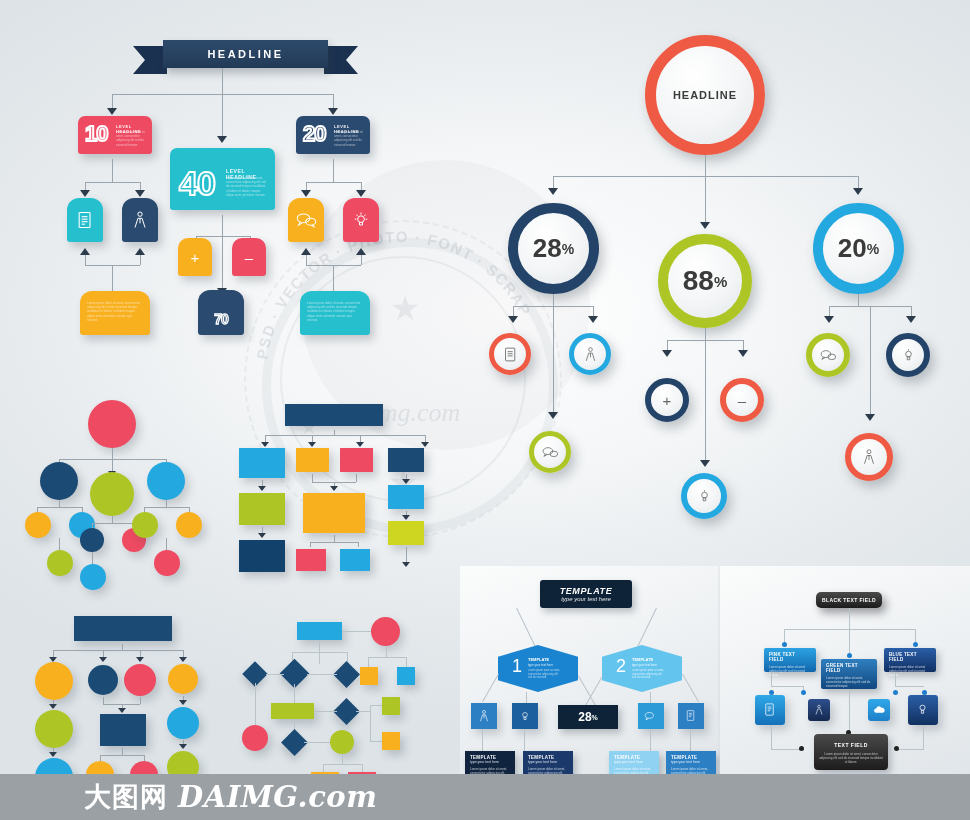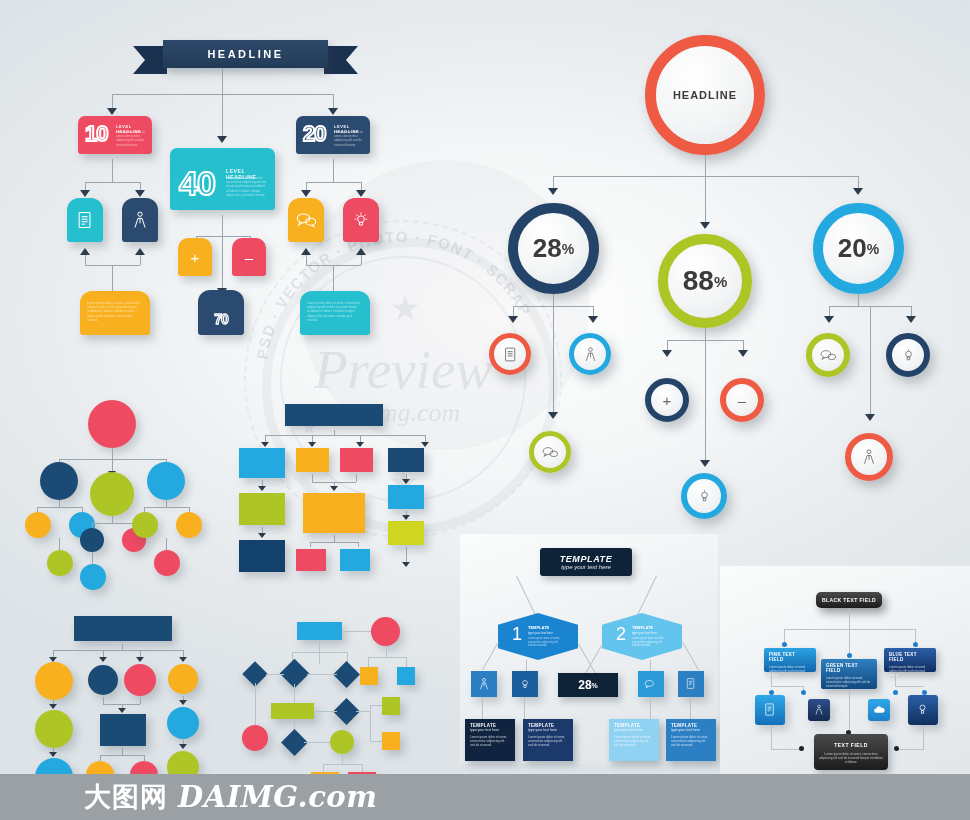--- a/index.html
+++ b/index.html
@@ -133,21 +133,20 @@
   <div class="wm wm-blob" style="left:300px;top:160px;width:290px;height:290px;"></div>
   <div class="wm wm-ring3"></div>
   <div class="wm wm-ring"></div>
   <div class="wm wm-ring2"></div>
   <svg class="wm wm-arc" viewBox="0 0 302 302">
     <defs>
         <path id="arcp" d="M 16,151 A 135,135 0 0 1 286,151"></path>
       </defs>
     <text><textPath href="#arcp" startOffset="4%">PSD · VECTOR · PHOTO · FONT · SCRAP</textPath></text>
   </svg>
-  <div class="wm wm-prev">Preview</div>
   <div class="wm wm-sub">daimg.com</div>
   <div class="wm-star" style="left:390px;top:288px;">★</div>
   <div class="wm-star" style="left:388px;top:462px;">★</div>
   <div class="wm-star" style="left:300px;top:415px;font-size:20px;">★</div>
 
   <div>
 
     <div class="ribbon" style="left:133px;top:40px;width:225px;height:34px;">
       <div class="tail l"></div>
       <div class="tail r"></div>
@@ -568,21 +567,21 @@
     <div class="lnl" style="left:304px;top:742px;width:28px;height:1px;"></div>
     <div class="flat" style="left:330px;top:730px;width:24px;height:24px;background:#aec625;"></div>
     <div class="lnl" style="left:342px;top:754px;width:1px;height:10px;"></div>
     <div class="lnl" style="left:323px;top:764px;width:39px;height:1px;"></div>
     <div class="lnl" style="left:323px;top:764px;width:1px;height:8px;"></div>
     <div class="lnl" style="left:362px;top:764px;width:1px;height:8px;"></div>
     <div class="sq" style="left:311px;top:772px;width:28px;height:14px;background:#f9b01e;"></div>
     <div class="sq" style="left:348px;top:772px;width:28px;height:14px;background:#ee4a62;"></div>
   </div>
 
-  <div class="quad" style="left:460px;top:534px;width:258px;height:230px;">
+  <div class="quad" style="left:460px;top:566px;width:258px;height:230px;">
     <div class="quadbg" style="left:0;top:0;width:258px;height:230px;"></div>
 
     <div class="tbox" style="left:80px;top:14px;width:92px;height:28px;background:#0f2338;border-radius:3px;text-align:center;padding-top:6px;">
       <div style="font-size:9px;font-weight:bold;font-style:italic;letter-spacing:.6px;">TEMPLATE</div>
       <div style="font-size:6px;font-style:italic;opacity:.9;">type your text here</div>
     </div>
 
     <div class="lnl" style="left:56px;top:42px;width:1px;height:50px;transform:rotate(-26deg);transform-origin:top;"></div>
     <div class="lnl" style="left:196px;top:42px;width:1px;height:50px;transform:rotate(26deg);transform-origin:top;"></div>
 

